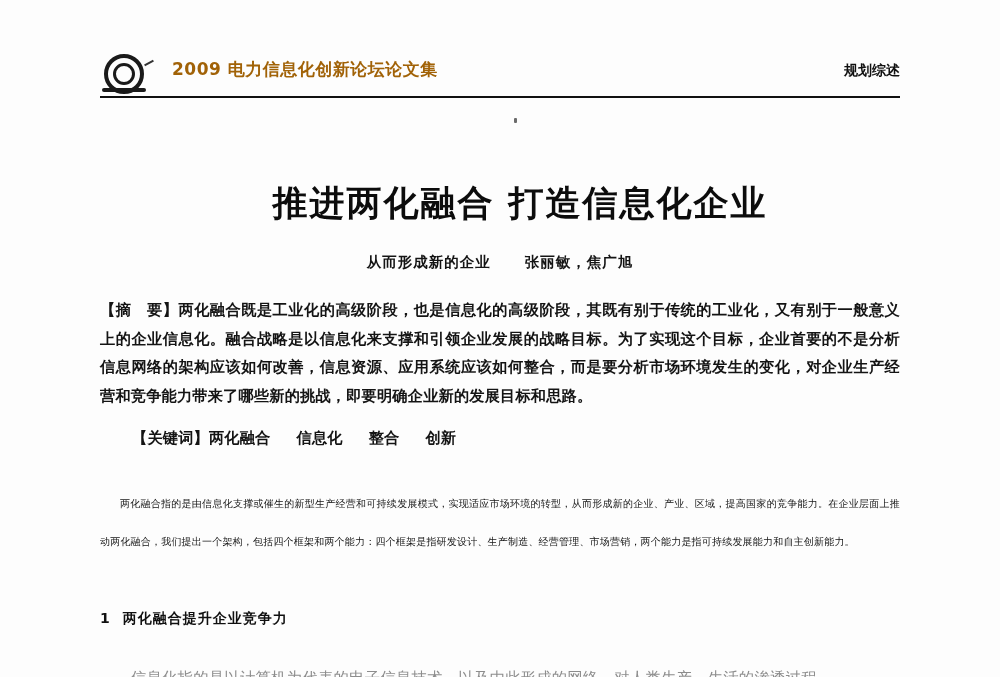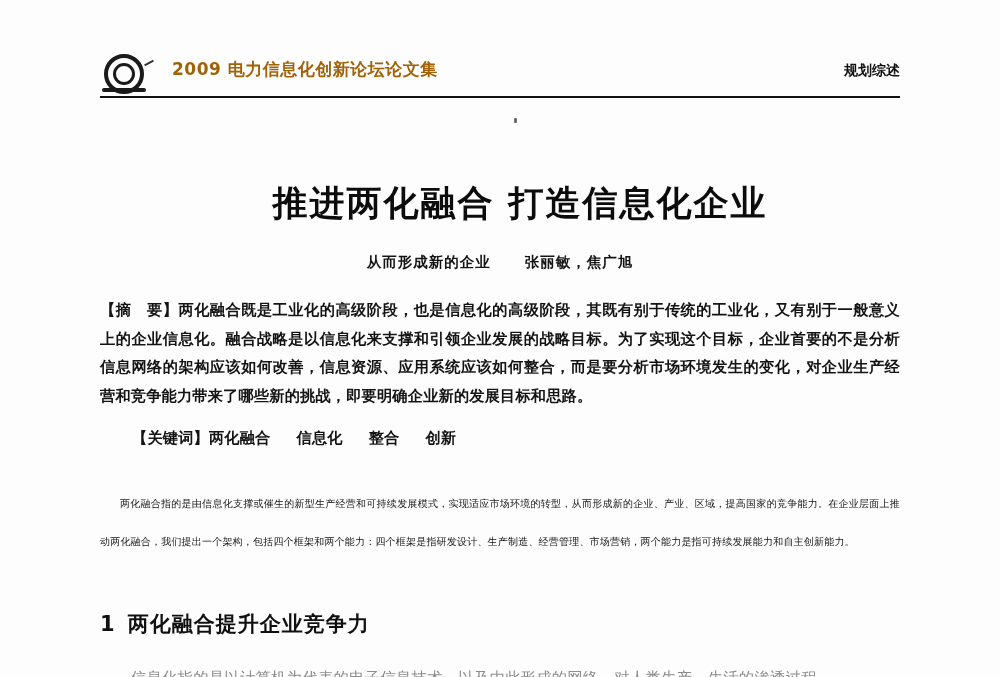--- a/index.html
+++ b/index.html
@@ -170,21 +170,21 @@
     line-height: 38px;
     color: #151515;
     text-align: justify;
     text-indent: 2em;
     letter-spacing: 0.2px;
   }
   .section-head {
     position: absolute;
     left: 100px;
     top: 610px;
-    font-size: 21px;
+    font-size: 14px;
     font-weight: bold;
     color: #101010;
     letter-spacing: 1px;
   }
   .section-head .num { margin-right: 12px; }
   .tail-para {
     position: absolute;
     left: 100px;
     top: 663px;
     width: 800px;

